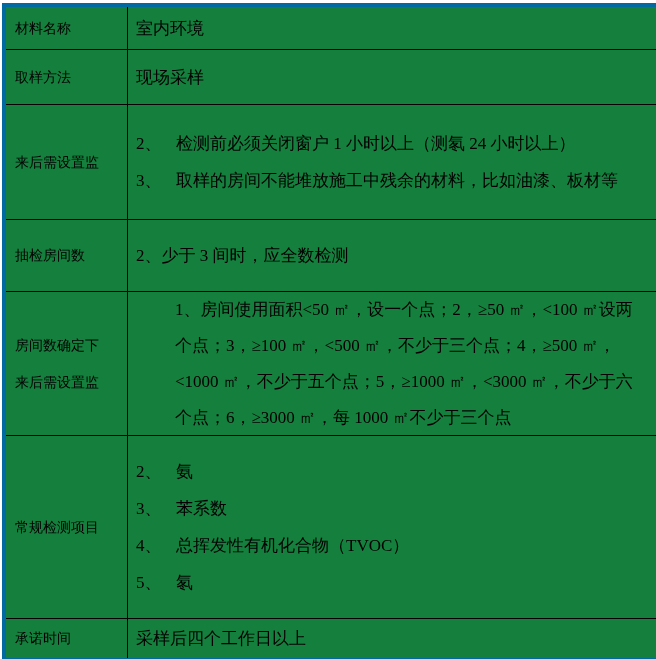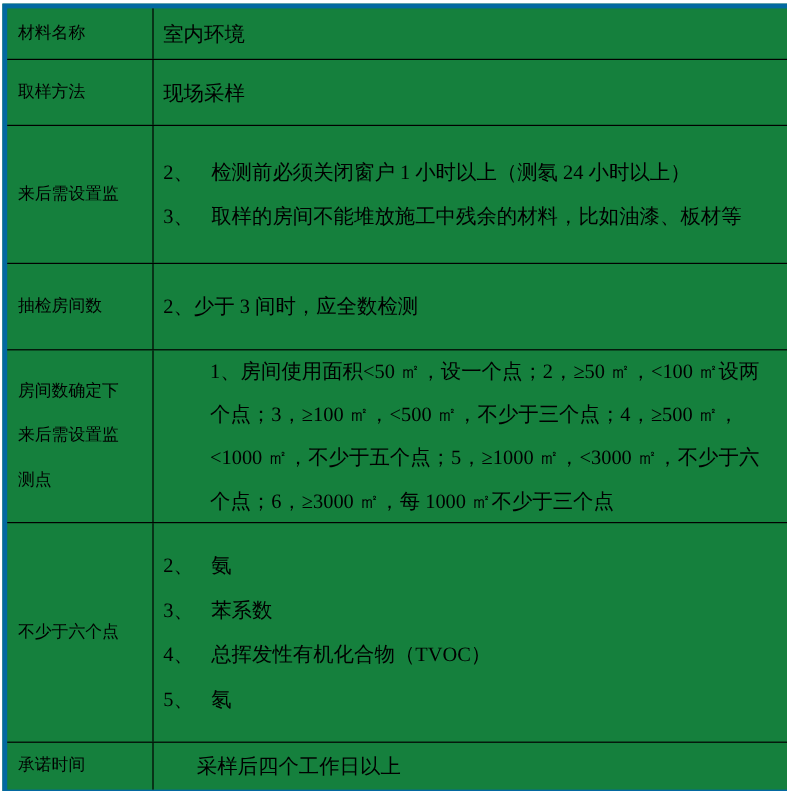--- a/index.html
+++ b/index.html
@@ -17,21 +17,21 @@
     top: 3px;
     width: 651px;
     border: 4px solid #0369a1;
     background: #15803d;
   }
   .trow {
     display: flex;
     box-sizing: border-box;
     border-bottom: 1px solid #000000;
   }
-  .trow:last-child { border-bottom: none; gap: 28px; }
+  .trow:last-child { border-bottom: none; }
   .r1 { height: 43px; }
   .r2 { height: 55px; }
   .r3 { height: 115px; }
   .r4 { height: 72px; }
   .r5 { height: 144px; gap: 39px; }
   .r6 { height: 183px; }
   .r7 { height: 39px; }
   .hcell {
     width: 122px;
     box-sizing: border-box;
@@ -109,30 +109,29 @@
       <div class="cline">
         <span class="marker-tight">2、</span><span>少于 3 间时，应全数检测</span>
       </div>
     </div>
   </div>
 
   <div class="trow r5">
     <div class="hcell">
       <div class="hline">房间数确定下</div>
       <div class="hline">来后需设置监</div>
-      <div class="hline">测点</div>
     </div>
     <div class="ccell">
       <div class="cpara">1、房间使用面积&lt;50 ㎡，设一个点；2，≥50 ㎡，&lt;100 ㎡设两个点；3，≥100 ㎡，&lt;500 ㎡，不少于三个点；4，≥500 ㎡，&lt;1000 ㎡，不少于五个点；5，≥1000 ㎡，&lt;3000 ㎡，不少于六个点；6，≥3000 ㎡，每 1000 ㎡不少于三个点</div>
     </div>
   </div>
 
   <div class="trow r6">
     <div class="hcell">
-      <div class="hline">不少于六个点</div>
+      <div class="hline">常规检测项目</div>
     </div>
     <div class="ccell">
       <div class="cline">
         <span class="marker-tab">2、</span><span>氨</span>
       </div>
       <div class="cline">
         <span class="marker-tab">3、</span><span>苯系数</span>
       </div>
       <div class="cline">
         <span class="marker-tab">4、</span><span>总挥发性有机化合物（TVOC）</span>

